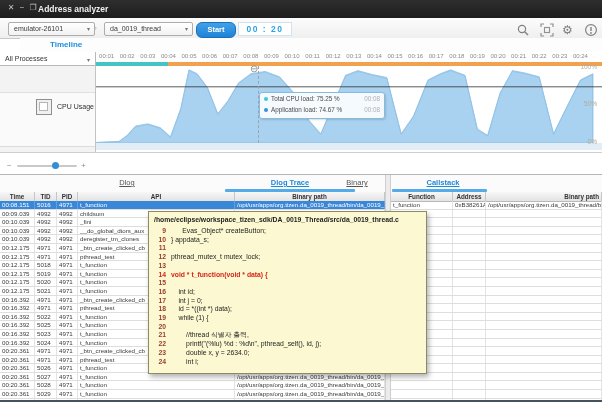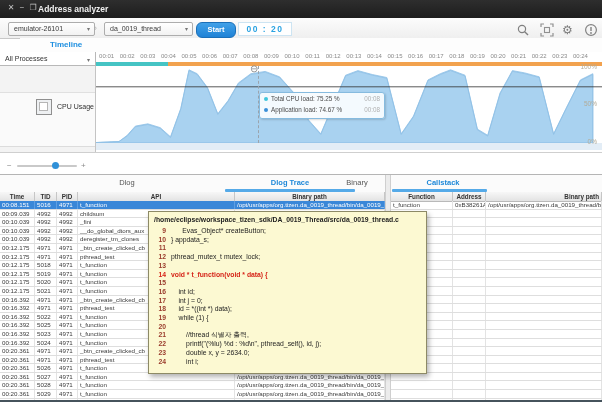--- a/index.html
+++ b/index.html
@@ -45,21 +45,21 @@
   .tip-dot{position:absolute;left:4px;top:4px;width:4px;height:4px;border-radius:50%;}
   .tip-time{position:absolute;right:4px;color:#b0b0b0;}
   
   #slider-minus{position:absolute;left:7px;top:109px;font-size:8px;color:#8a8a8a;}
   #slider-track{position:absolute;left:17px;top:113px;width:60px;height:2px;background:#c9c9c9;border-radius:1px;}
   #slider-handle{position:absolute;left:52px;top:110px;width:7px;height:7px;border-radius:50%;background:#2f90d8;}
   #slider-plus{position:absolute;left:81px;top:109px;font-size:8px;color:#8a8a8a;}
   
   #bottom{position:absolute;top:174px;left:0;width:602px;height:228px;background:#fff;border-top:1px solid #b5b5b5;overflow:hidden;}
   #btabs{position:absolute;left:0;top:0;width:602px;height:17px;background:#fbfbfb;border-bottom:1px solid #c2c2c2;}
-  .btab{position:absolute;top:3px;transform:translateX(-50%);font-size:7.5px;color:#555;}
+  .btab{position:absolute;top:3px;transform:translateX(-50%);font-size:7.5px;color:#555;text-decoration:underline;}
   .btab.active{color:#1e88d8;font-weight:bold;}
   .tab-underline{position:absolute;top:14px;height:3px;background:#55aae8;border-radius:1px;}
   .thead{position:absolute;top:17px;height:9px;display:grid;background:linear-gradient(#f7f7f7,#e3e3e3);border-bottom:1px solid #b9b9b9;font-size:6.3px;font-weight:bold;color:#333;}
   .thead span{border-right:1px solid #c6c6c6;text-align:center;line-height:9px;overflow:hidden;white-space:nowrap;}
   #ct-head{left:0;width:385px;grid-template-columns:35px 22px 21px 157px 1fr;}
   #cs-head{left:391px;width:211px;grid-template-columns:62px 33px 1fr;}
   #cs-head span:last-child{text-align:right;padding-right:2px;}
   #gapstrip{position:absolute;left:385px;top:0;width:6px;height:228px;background:#ececec;border-left:1px solid #cfcfcf;border-right:1px solid #cfcfcf;box-sizing:border-box;}
   #ct-rows{position:absolute;left:0;top:26px;width:385px;height:202px;overflow:hidden;}
   #cs-rows{position:absolute;left:391px;top:26px;width:211px;height:202px;overflow:hidden;}

